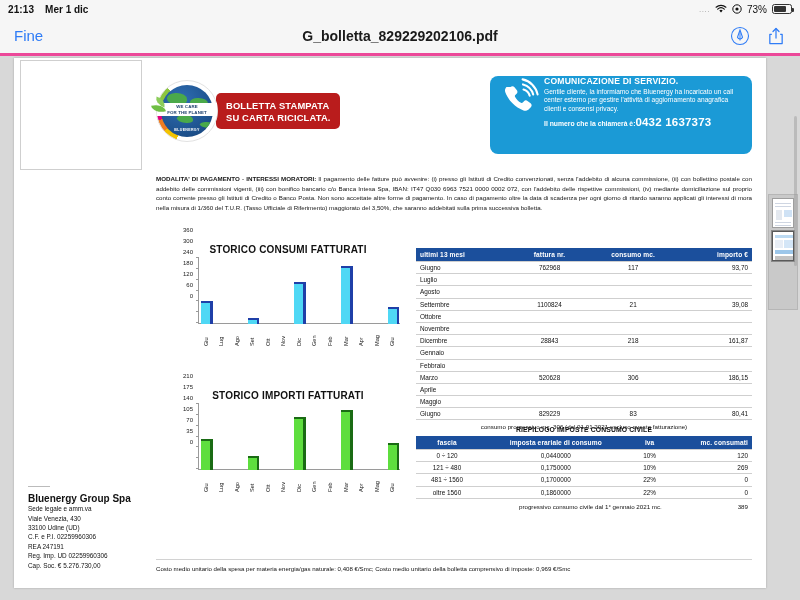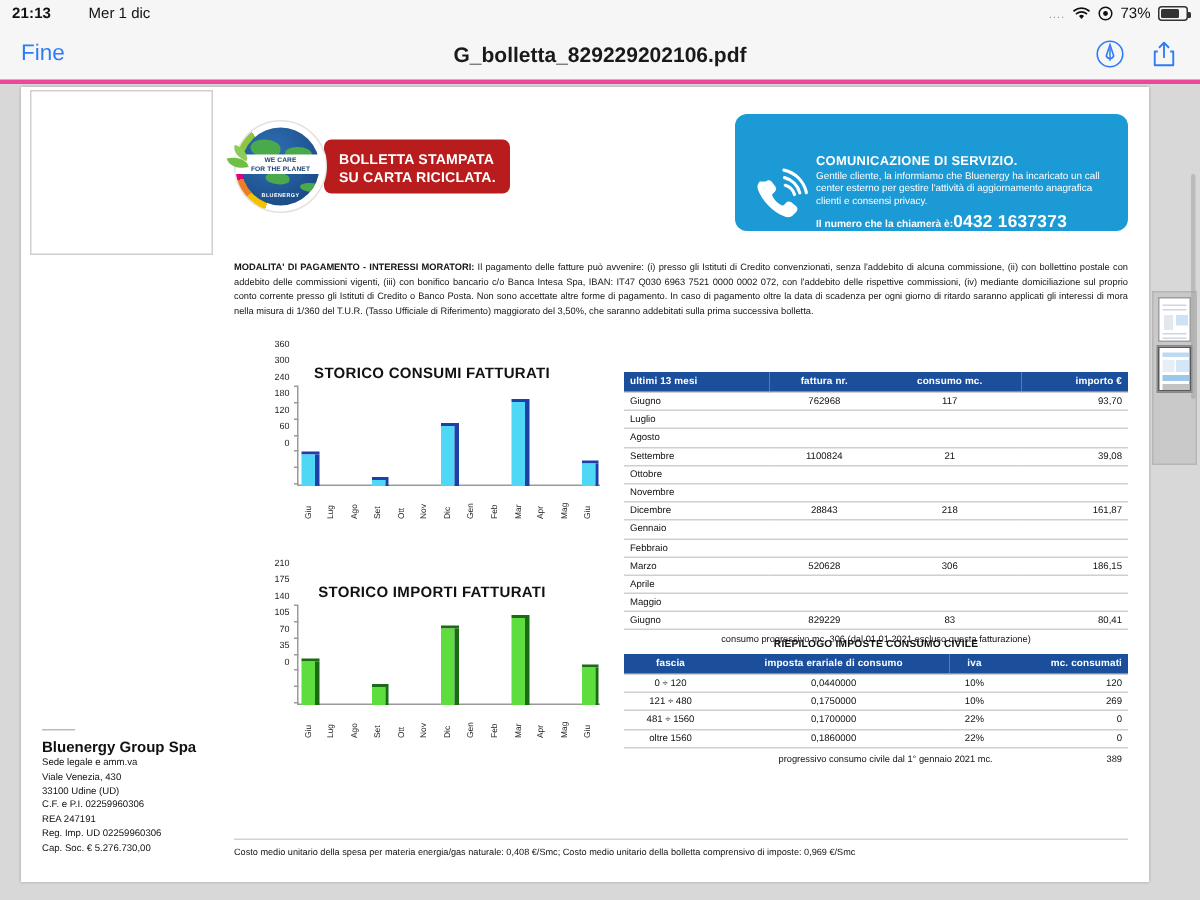--- a/index.html
+++ b/index.html
@@ -10,23 +10,23 @@
     overflow: hidden;
   }
   #app { position: relative; width: 800px; height: 600px; }
 
   
   .statusbar {
     height: 18px; background: #f6f6f6;
     display: flex; align-items: center;
     padding: 0 8px; font-size: 10px; color: #111;
   }
-  .sb-left { display: flex; align-items: center; gap: 25px; }
+  .sb-left { display: flex; align-items: center; gap: 11px; }
   .sb-time { font-weight: 600; letter-spacing: .1px; }
-  .sb-date { font-weight: 400; }
+  .sb-date { font-weight: 700; }
   .sb-right { margin-left: auto; display: flex; align-items: center; gap: 5px; }
   .sb-dots { letter-spacing: .5px; font-size: 8px; color: #999; }
   .sb-pct { font-size: 10px; font-weight: 500; }
   .batt {
     width: 20px; height: 10px; border: 1px solid #333; border-radius: 2.5px;
     position: relative; padding: 1px;
   }
   .batt::after {
     content:""; position:absolute; right:-3px; top:3px;
     width:2px; height:4px; background:#333; border-radius:0 1px 1px 0;
@@ -111,21 +111,21 @@
   .greenbox {
     margin-left: -2px; background: #b91c1c; color: #fff;
     border-radius: 5px; padding: 7px 9px 6px 10px;
     font-size: 9.4px; font-weight: 700; line-height: 11.5px;
     letter-spacing: .15px; font-stretch: condensed;
   }
 
   .servicebox {
     position: absolute; right: 0; top: -4px; width: 262px; height: 78px;
     background: #1b9ad6; border-radius: 8px; color:#fff;
-    display: flex; align-items: flex-end; padding: 0 10px 0 8px;
+    display: flex; align-items: flex-start; padding: 0 10px 0 8px;
   }
   .phone-ic { width: 44px; height: 44px; flex: 0 0 44px; position: relative; }
   .svc-txt { flex:1; padding-left: 2px; }
   .svc-title { font-size: 8.6px; font-weight: 700; letter-spacing: .2px; margin-bottom: 1.5px; }
   .svc-body { font-size: 6.6px; line-height: 8.6px; font-weight: 400; }
   .svc-num { font-size: 6.8px; font-weight: 700; margin-top: 2.5px; display:flex; align-items:baseline; gap:0;}
   .svc-num b { font-size: 11.5px; letter-spacing: .2px; }
 
   
   .paypar {

